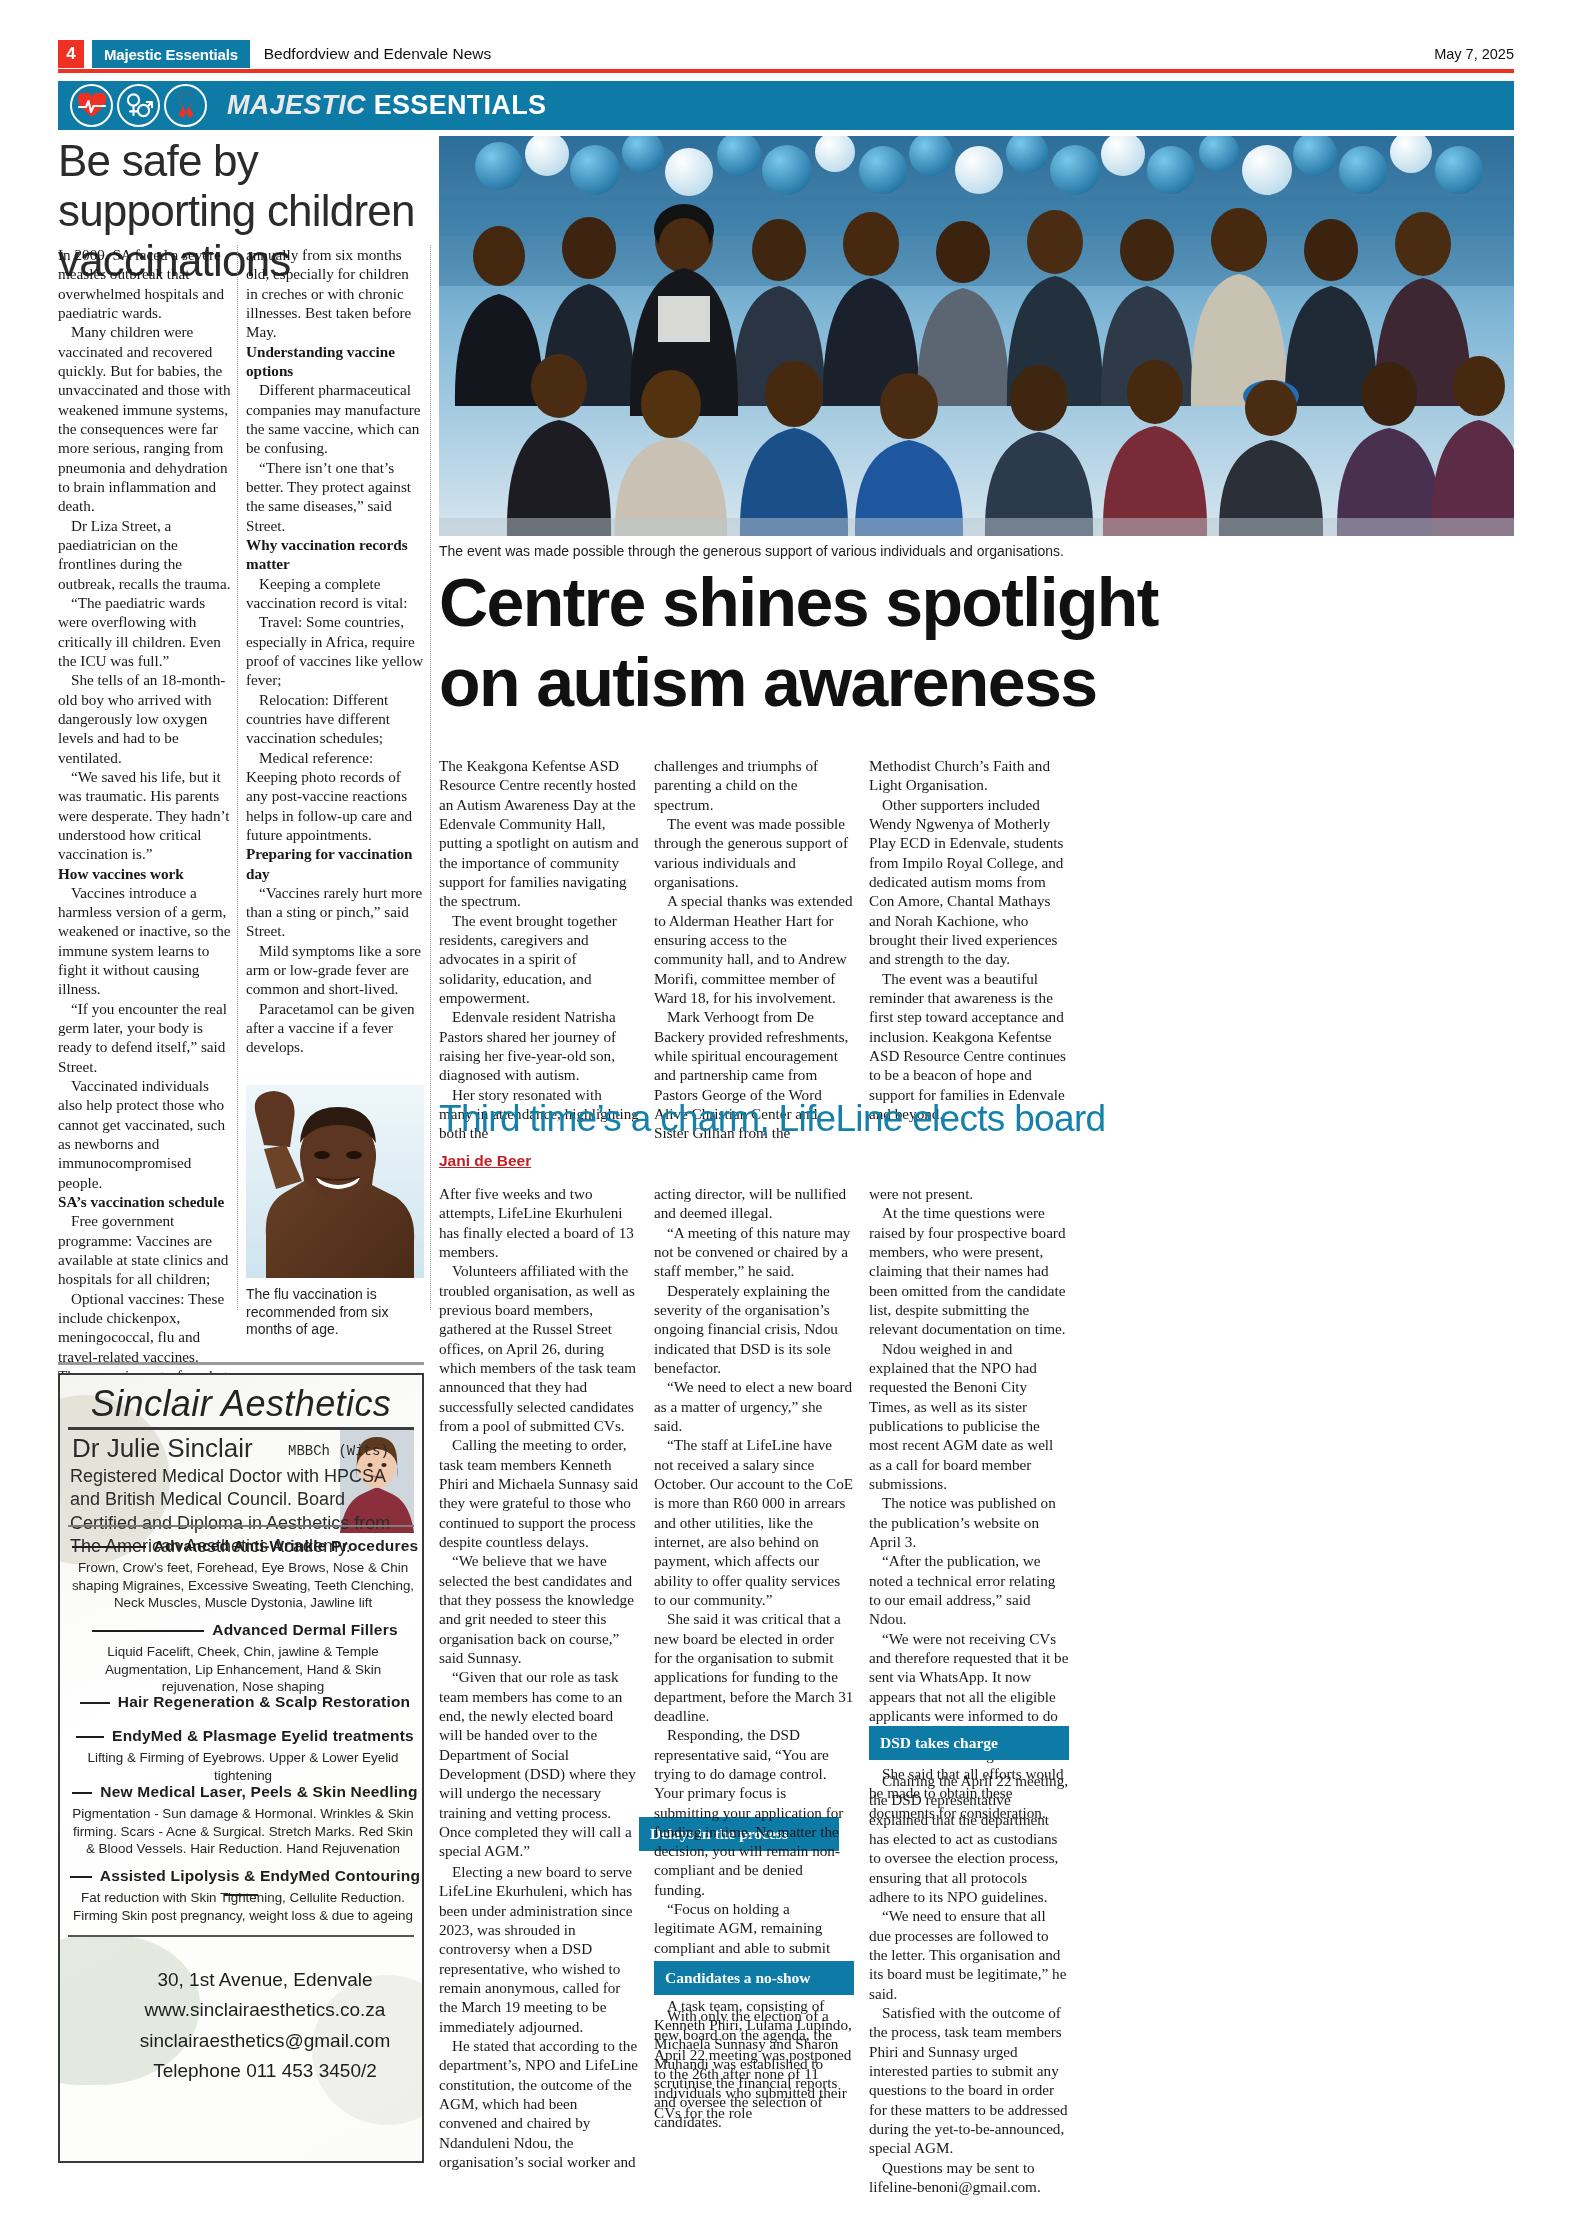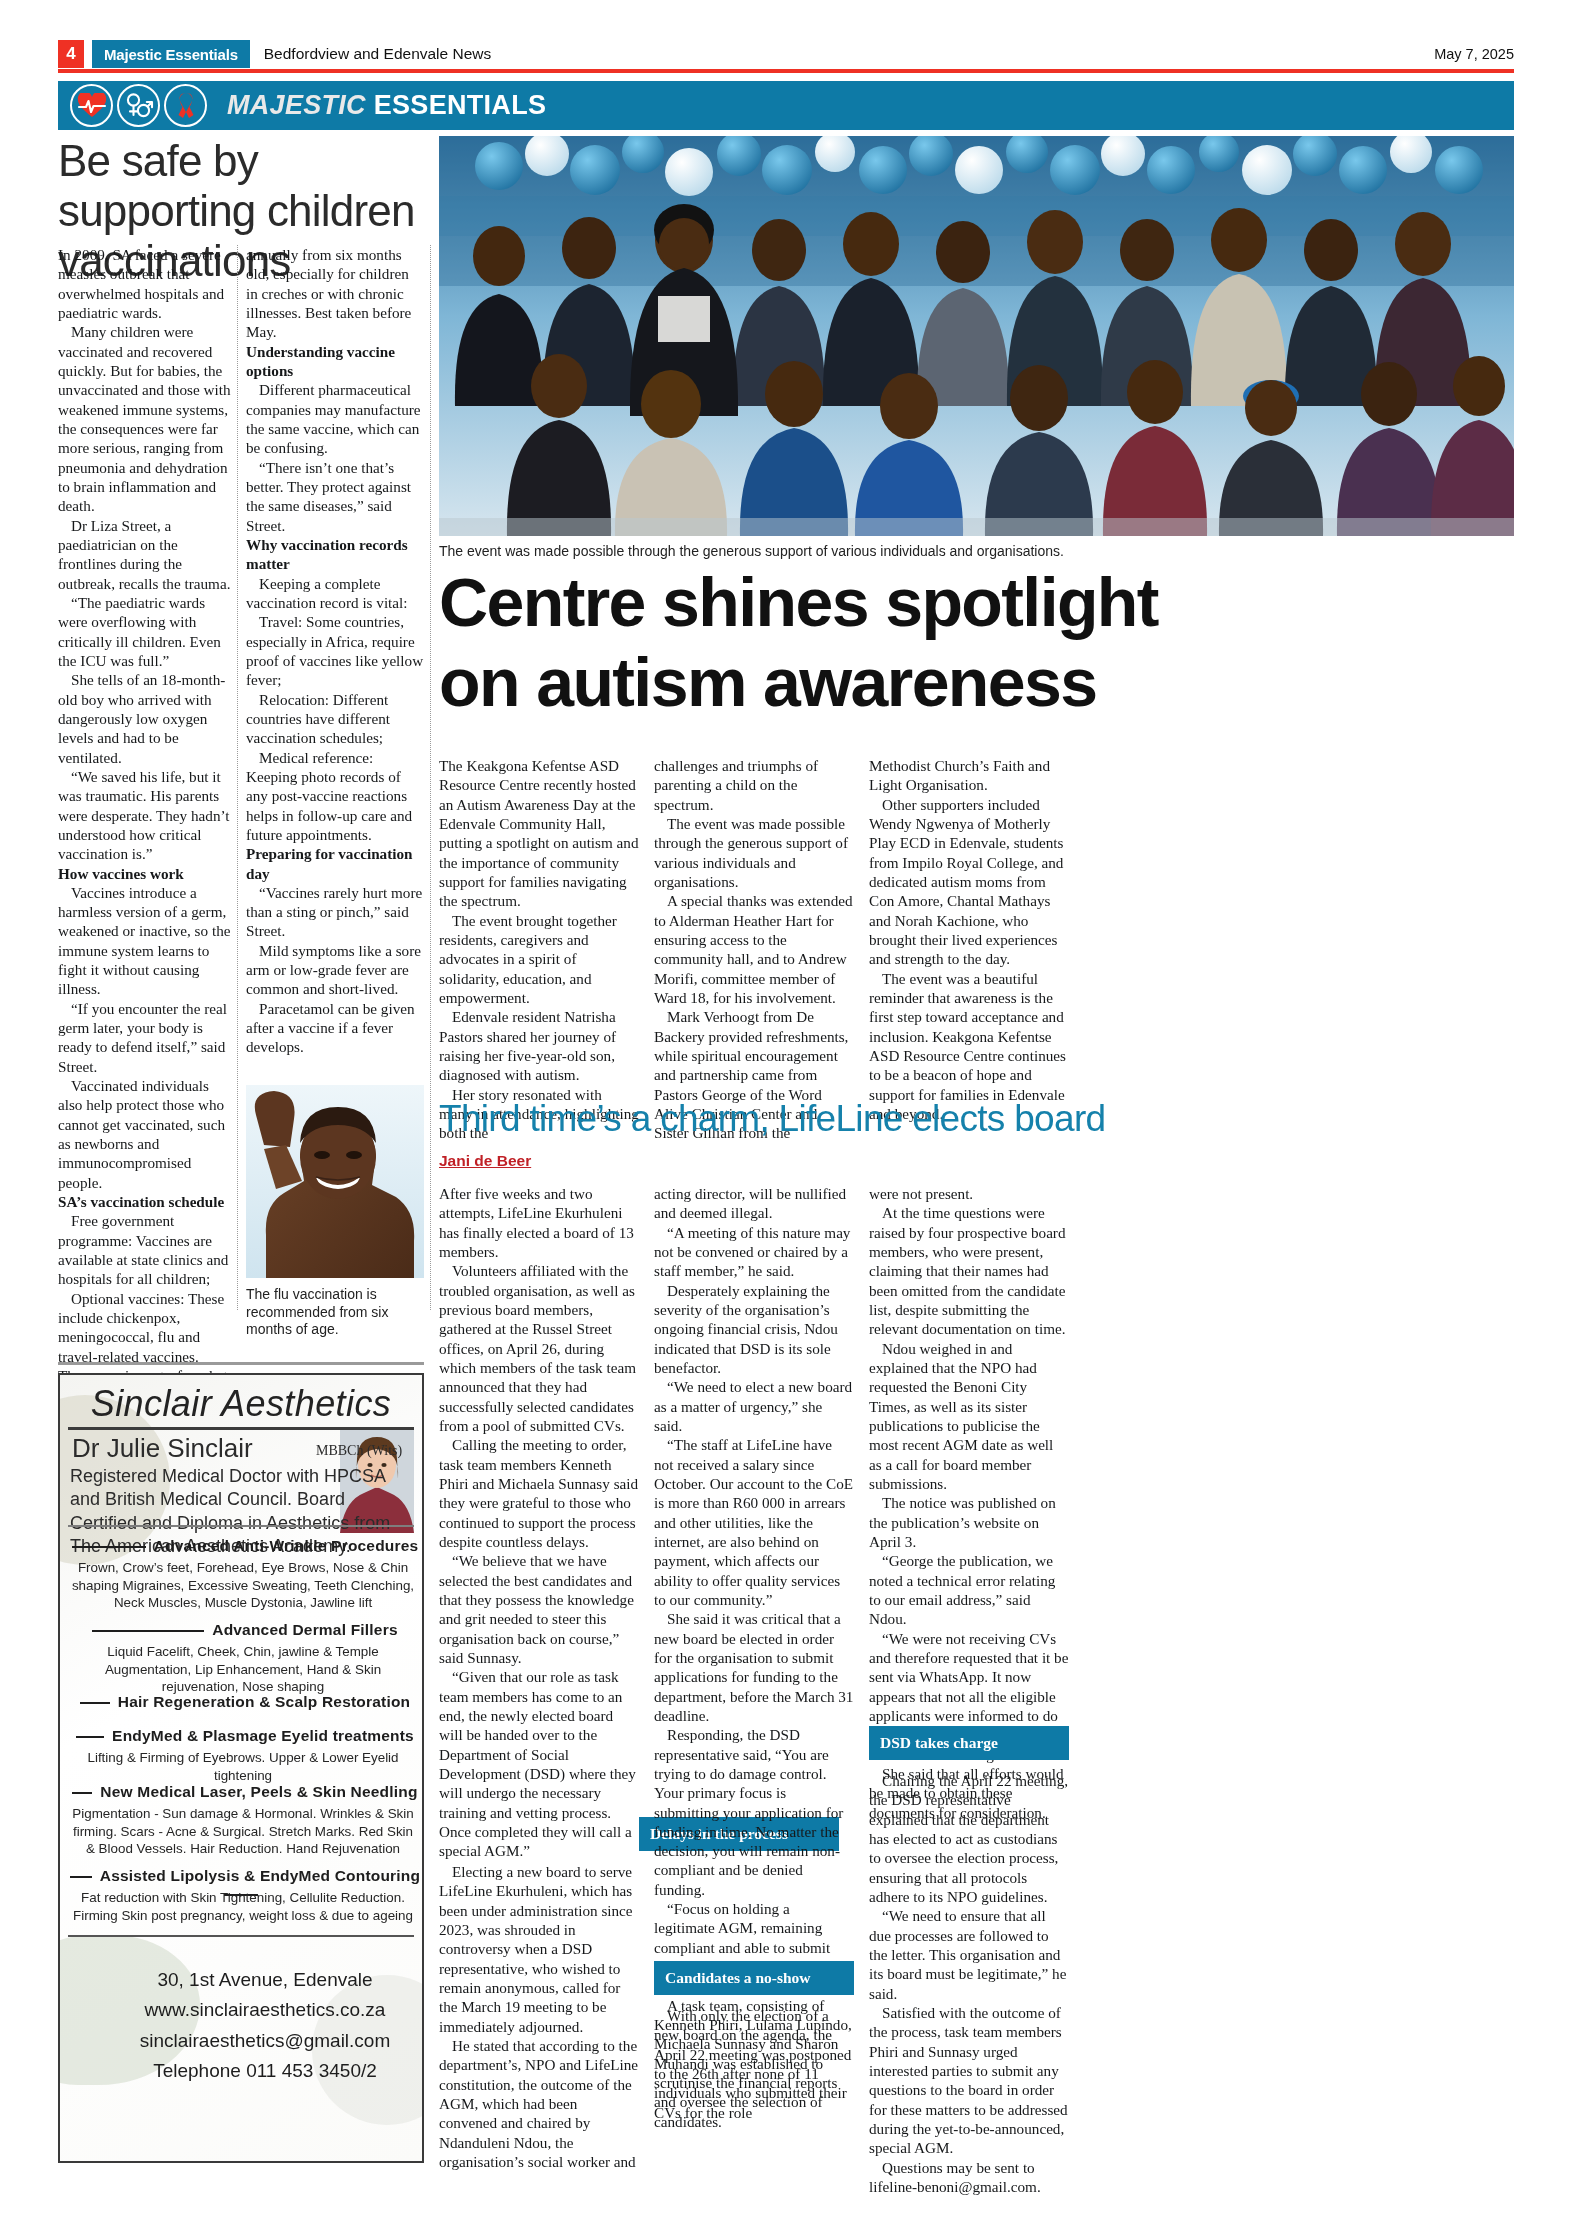--- a/index.html
+++ b/index.html
@@ -48,21 +48,21 @@
 
   .subbox{position:absolute;background:#0e7aa6;color:#fff;font-family:"Liberation Serif",serif;font-weight:bold;font-size:15.5px;display:flex;align-items:center;padding-left:11px;box-sizing:border-box;}
 
   
   .ad{position:absolute;left:58px;top:1373px;width:366px;height:790px;border:2px solid #3a3a3a;box-sizing:border-box;background:linear-gradient(150deg,#f4f4f1 0%,#ffffff 38%,#fbfbf9 100%);overflow:hidden;}
   .ad-top-rule{position:absolute;left:58px;top:1362px;width:366px;height:3px;background:#9a9a9a;}
   .ad-blob{position:absolute;border-radius:50%;opacity:.55;}
   .ad-brand{position:absolute;left:0;top:8px;width:100%;text-align:center;font-family:"Liberation Sans",sans-serif;font-style:italic;font-size:36px;color:#232323;letter-spacing:.4px;}
   .ad-hr{position:absolute;height:3px;background:#3c3c3c;left:8px;right:8px;}
   .ad-doc{position:absolute;left:12px;font-family:"Liberation Sans",sans-serif;font-size:26px;color:#2b2b2b;}
-  .ad-qual{position:absolute;font-family:Liberation Serif, serif;font-size:14px;color:#2b2b2b;margin-left:28px;}
+  .ad-qual{position:absolute;font-family:Liberation Mono, monospace;font-size:14px;color:#2b2b2b;}
   .ad-reg{position:absolute;left:10px;width:346px;font-family:"Liberation Sans",sans-serif;font-size:18px;line-height:1.3;color:#2b2b2b;}
   .ad-sec{position:absolute;width:100%;text-align:center;font-family:"Liberation Sans",sans-serif;font-weight:bold;font-size:15.5px;color:#1d1d1d;letter-spacing:.2px;}
   .ad-body{position:absolute;left:8px;width:350px;text-align:center;font-family:"Liberation Sans",sans-serif;font-size:13.4px;line-height:1.32;color:#262626;}
   .ad-foot{position:absolute;left:0;width:100%;text-align:center;font-family:"Liberation Sans",sans-serif;font-size:19px;line-height:1.6;color:#1d1d1d;margin-left:24px;}
   .dash{display:inline-block;height:2px;background:#1d1d1d;vertical-align:middle;margin:0 8px;}
 </style>
 </head>
 <body>
 
 <div class="page">
@@ -363,21 +363,21 @@
   <div class="subbox" style="left:654px;top:1961px;width:200px;height:34px;">Candidates a no-show</div>
   <div class="col" style="left:654px;top:2006px;width:200px;">
     <p>With only the election of a new board on the agenda, the April 22 meeting was postponed to the 26th after none of 11 individuals who submitted their CVs for the role</p>
   </div>
 
   <div class="col" style="left:869px;top:1184px;width:200px;">
     <p class="noind">were not present.</p>
     <p>At the time questions were raised by four prospective board members, who were present, claiming that their names had been omitted from the candidate list, despite submitting the relevant documentation on time.</p>
     <p>Ndou weighed in and explained that the NPO had requested the Benoni City Times, as well as its sister publications to publicise the most recent AGM date as well as a call for board member submissions.</p>
     <p>The notice was published on the publication’s website on April 3.</p>
-    <p>“George the publication, we noted a technical error relating to our email address,” said Ndou.</p>
+    <p>“After the publication, we noted a technical error relating to our email address,” said Ndou.</p>
     <p>“We were not receiving CVs and therefore requested that it be sent via WhatsApp. It now appears that not all the eligible applicants were informed to do so thus, leading to four candidates not being included.”</p>
     <p>She said that all efforts would be made to obtain these documents for consideration.</p>
   </div>
   <div class="subbox" style="left:869px;top:1726px;width:200px;height:34px;">DSD takes charge</div>
   <div class="col" style="left:869px;top:1771px;width:200px;">
     <p>Chairing the April 22 meeting, the DSD representative explained that the department has elected to act as custodians to oversee the election process, ensuring that all protocols adhere to its NPO guidelines.</p>
     <p>“We need to ensure that all due processes are followed to the letter. This organisation and its board must be legitimate,” he said.</p>
     <p>Satisfied with the outcome of the process, task team members Phiri and Sunnasy urged interested parties to submit any questions to the board in order for these matters to be addressed during the yet-to-be-announced, special AGM.</p>
     <p>Questions may be sent to lifeline-benoni@gmail.com.</p>
   </div>

